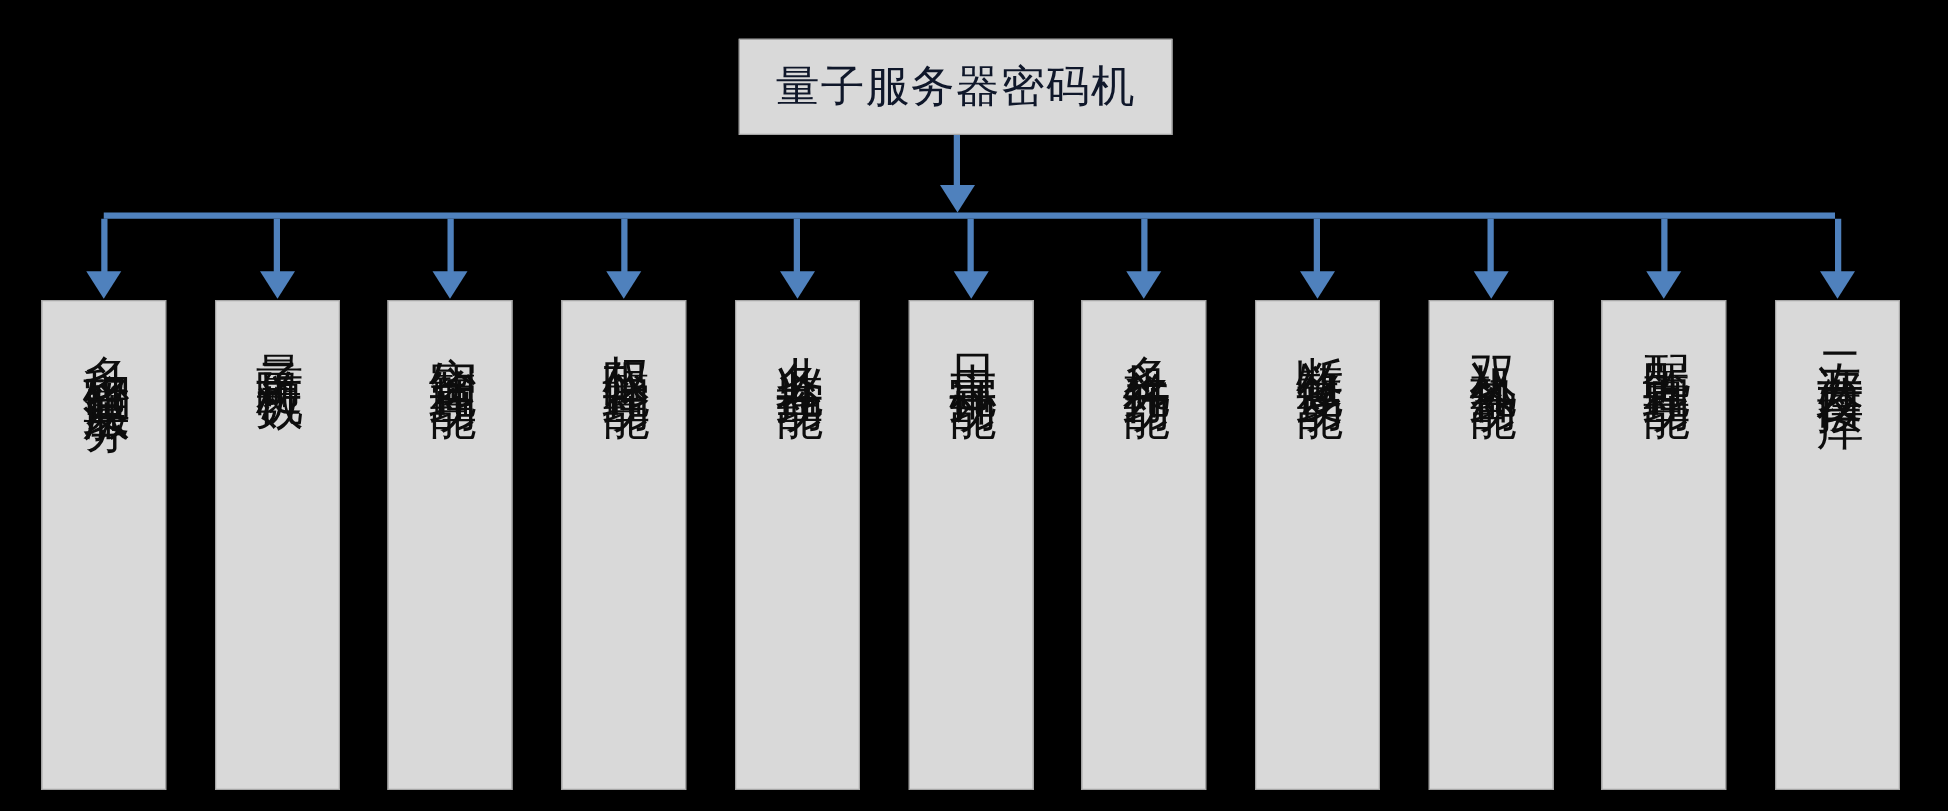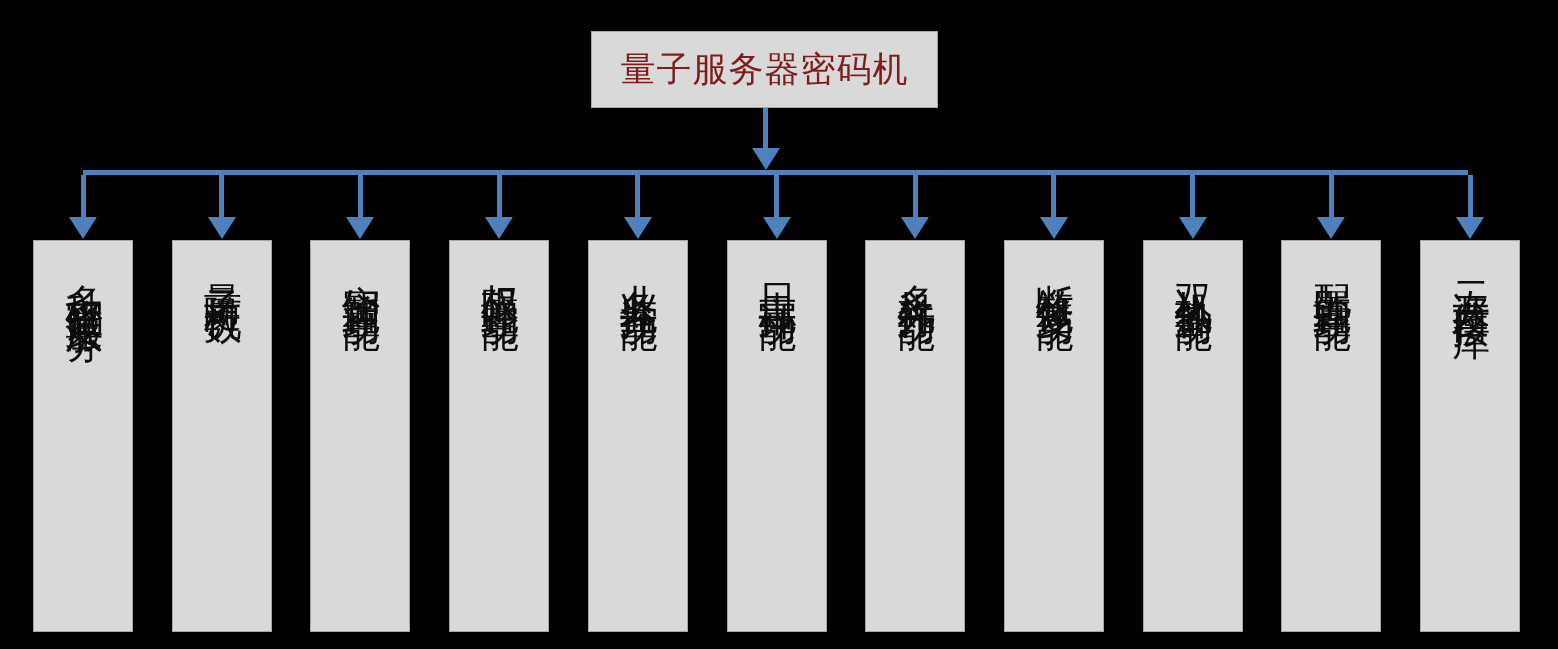--- a/index.html
+++ b/index.html
@@ -26,21 +26,21 @@
     background: #D9D9D9;
     border: 1px solid #A6A6A6;
     box-sizing: border-box;
     display: flex;
     align-items: center;
     justify-content: center;
   }
   .root-label {
     font-size: 35px;
     line-height: 1;
-    color: #7f1d1d;
+    color: #0f172a;
     letter-spacing: 1px;
     white-space: nowrap;
   }
 
   
   .bus-line {
     position: absolute;
     left: 83px;
     top: 170px;
     width: 1385px;

